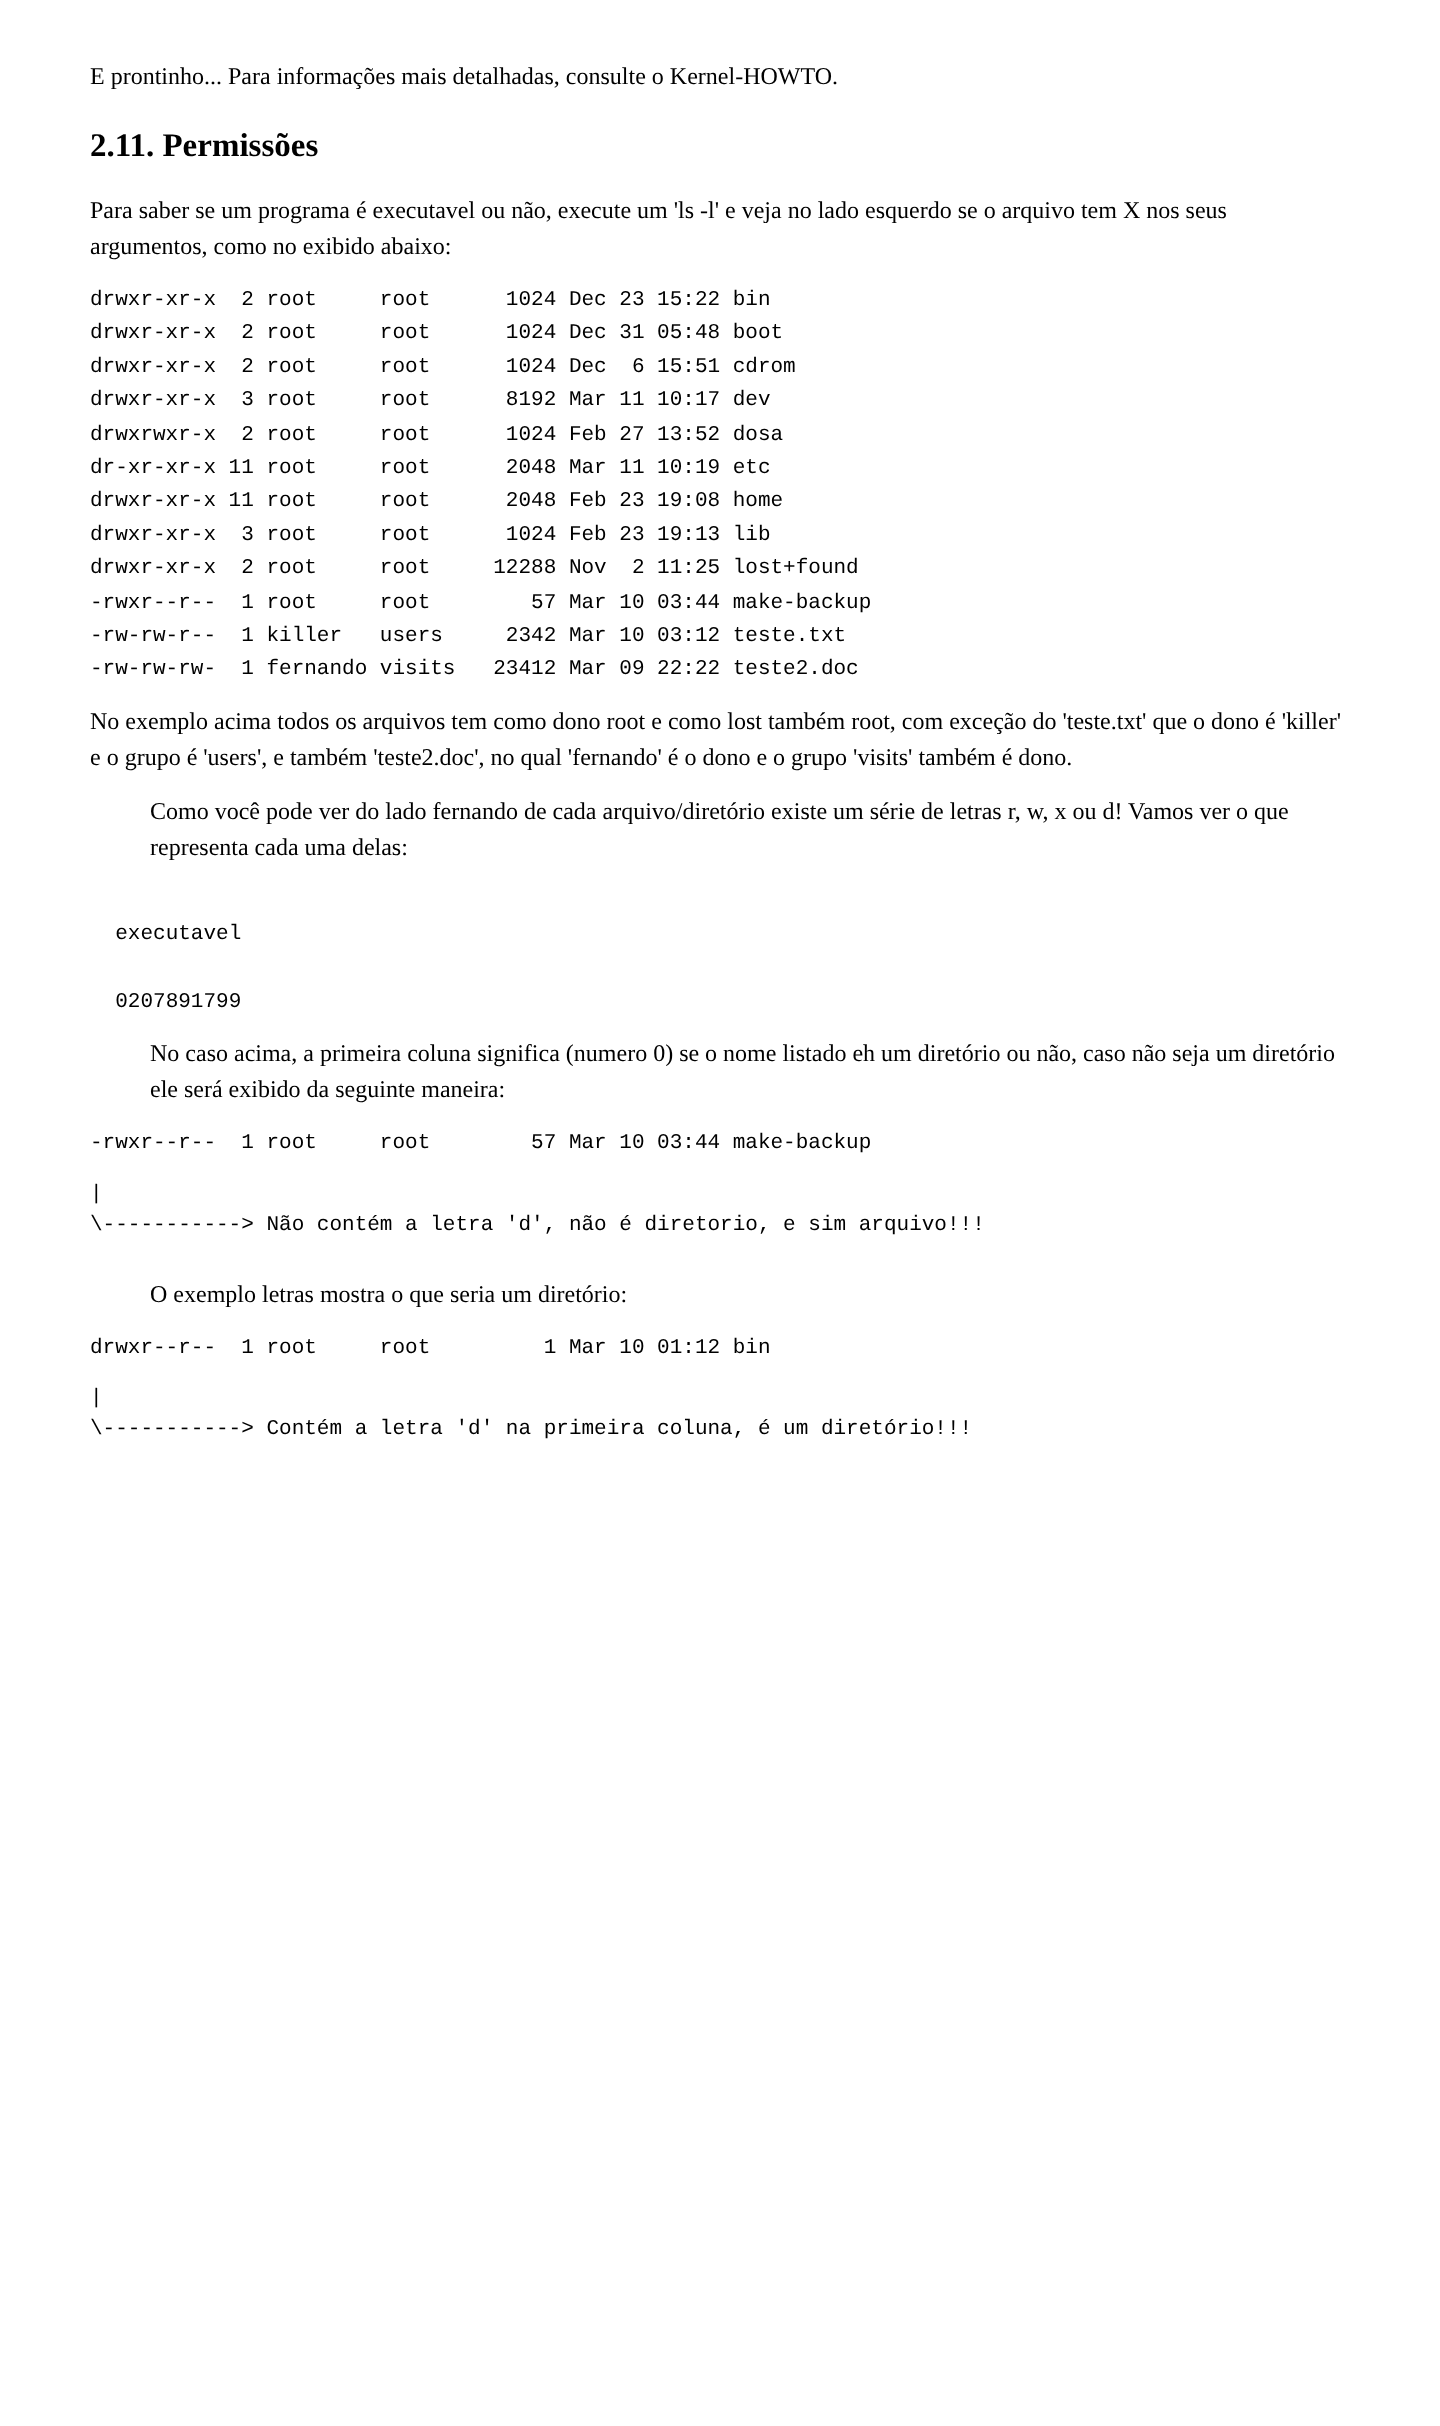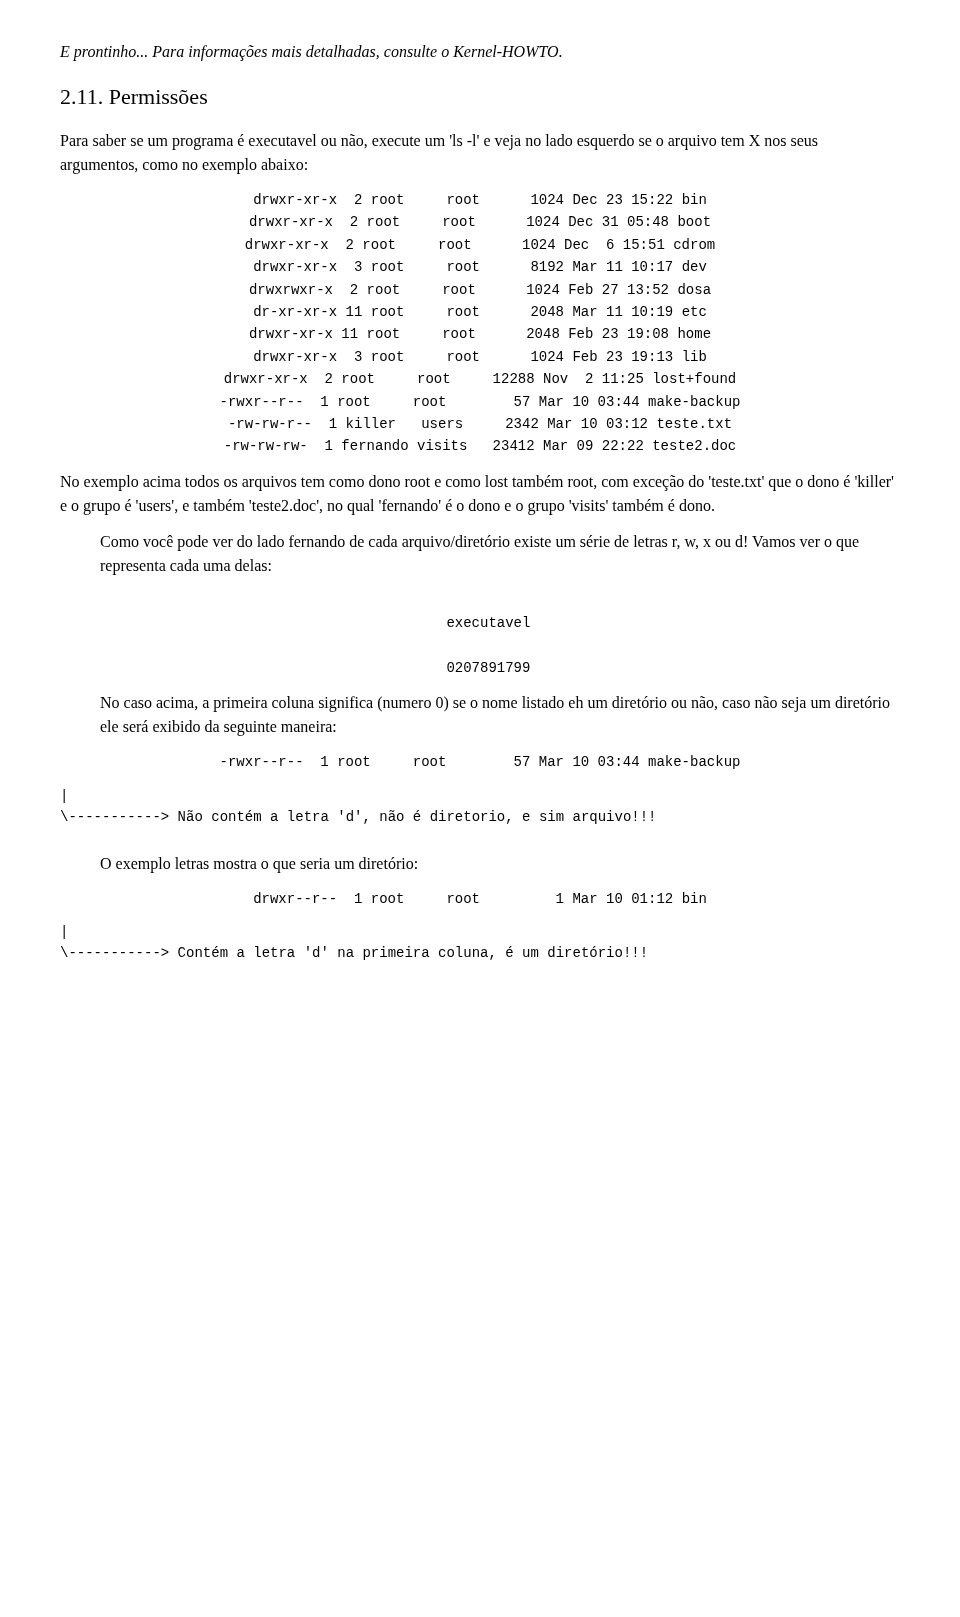--- a/index.html
+++ b/index.html
@@ -11,37 +11,35 @@
       background: #ffffff;
       color: #000000;
       font-family: Times New Roman, Times, serif;
       font-size: 16px;
       line-height: 1.5;
       padding: 40px 60px;
       max-width: 960px;
     }
     .intro-text {
       margin-bottom: 16px;
-      font-style: italic;
     }
     h2 {
       font-size: 22px;
-      font-weight: normal;
+      font-weight: bold;
       margin-bottom: 16px;
     }
     .section-text {
       margin-bottom: 12px;
     }
     pre, .code-block {
       font-family: Courier New, Courier, monospace;
       font-size: 14px;
       white-space: pre;
       margin: 12px 0;
       line-height: 1.6;
-      text-align: center;
     }
     .indent {
       margin-left: 40px;
     }
     .arrow-line {
       font-family: Courier New, Courier, monospace;
       font-size: 14px;
       white-space: pre;
     }
     p {
@@ -52,21 +50,21 @@
 <body>
 
 
 
 <p class="intro-text">E prontinho... Para informações mais detalhadas, consulte o Kernel-HOWTO.</p>
 
 <h2>
   <span>2.11.</span> <span>Permissões</span>
 </h2>
 
-<p class="section-text">Para saber se um programa é executavel ou não, execute um 'ls -l' e veja no lado esquerdo se o arquivo tem X nos seus argumentos, como no exemplo abaixo:</p>
+<p class="section-text">Para saber se um programa é executavel ou não, execute um 'ls -l' e veja no lado esquerdo se o arquivo tem X nos seus argumentos, como no exibido abaixo:</p>
 
 <div class="code-block" id="file-listing-block">drwxr-xr-x  2 root     root      1024 Dec 23 15:22 bin
 drwxr-xr-x  2 root     root      1024 Dec 31 05:48 boot
 drwxr-xr-x  2 root     root      1024 Dec  6 15:51 cdrom
 drwxr-xr-x  3 root     root      8192 Mar 11 10:17 dev
 drwxrwxr-x  2 root     root      1024 Feb 27 13:52 dosa
 dr-xr-xr-x 11 root     root      2048 Mar 11 10:19 etc
 drwxr-xr-x 11 root     root      2048 Feb 23 19:08 home
 drwxr-xr-x  3 root     root      1024 Feb 23 19:13 lib
 drwxr-xr-x  2 root     root     12288 Nov  2 11:25 lost+found

